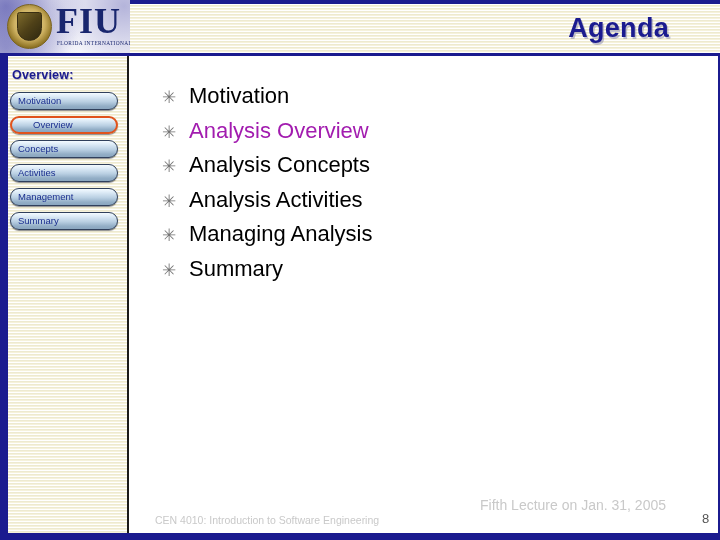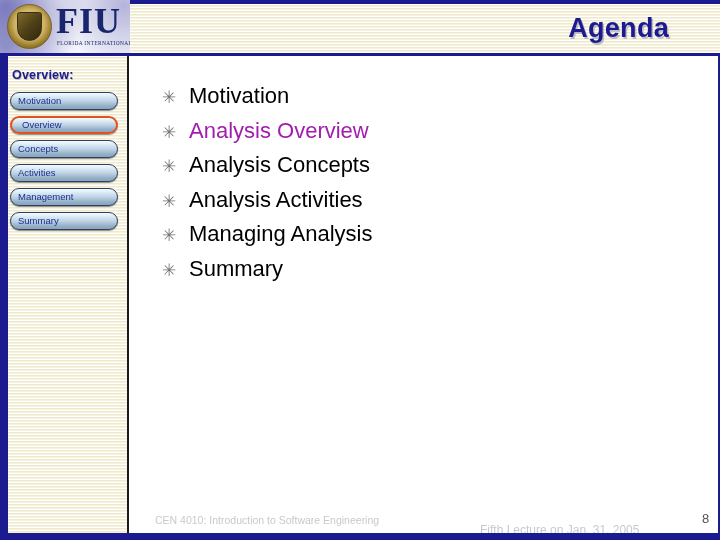--- a/index.html
+++ b/index.html
@@ -189,21 +189,21 @@
   .nav-label {
     position: absolute;
     left: 7px;
     top: 0;
     line-height: 16px;
     font-size: 9.5px;
     color: #1b2f8f;
     white-space: nowrap;
   }
   .nav-item.active .nav-label {
-    left: 10px;
+    left: 21px;
     line-height: 13px;
   }
 
   
   #content {
     position: absolute;
     left: 131px;
     top: 56px;
     width: 589px;
     height: 484px;
@@ -242,22 +242,22 @@
     position: absolute;
     left: 155px;
     top: 514px;
     font-size: 10.5px;
     color: #c9c9c9;
     white-space: nowrap;
   }
   #footer-lecture {
     position: absolute;
     left: 480px;
-    top: 523px;
-    font-size: 12px;
+    top: 497px;
+    font-size: 14px;
     color: #c9c9c9;
     white-space: nowrap;
   }
   #footer-pagenum {
     position: absolute;
     left: 702px;
     top: 511px;
     font-size: 13px;
     color: #555555;
   }

